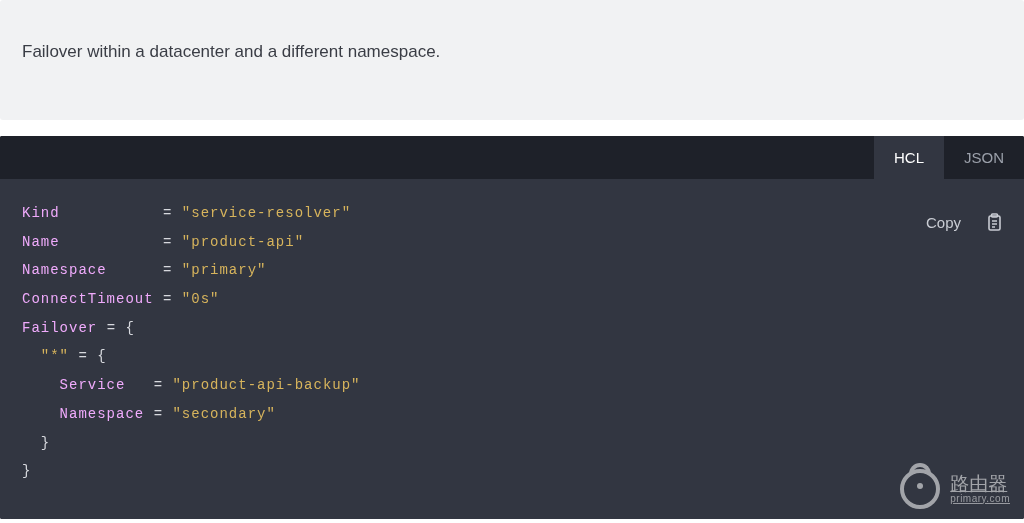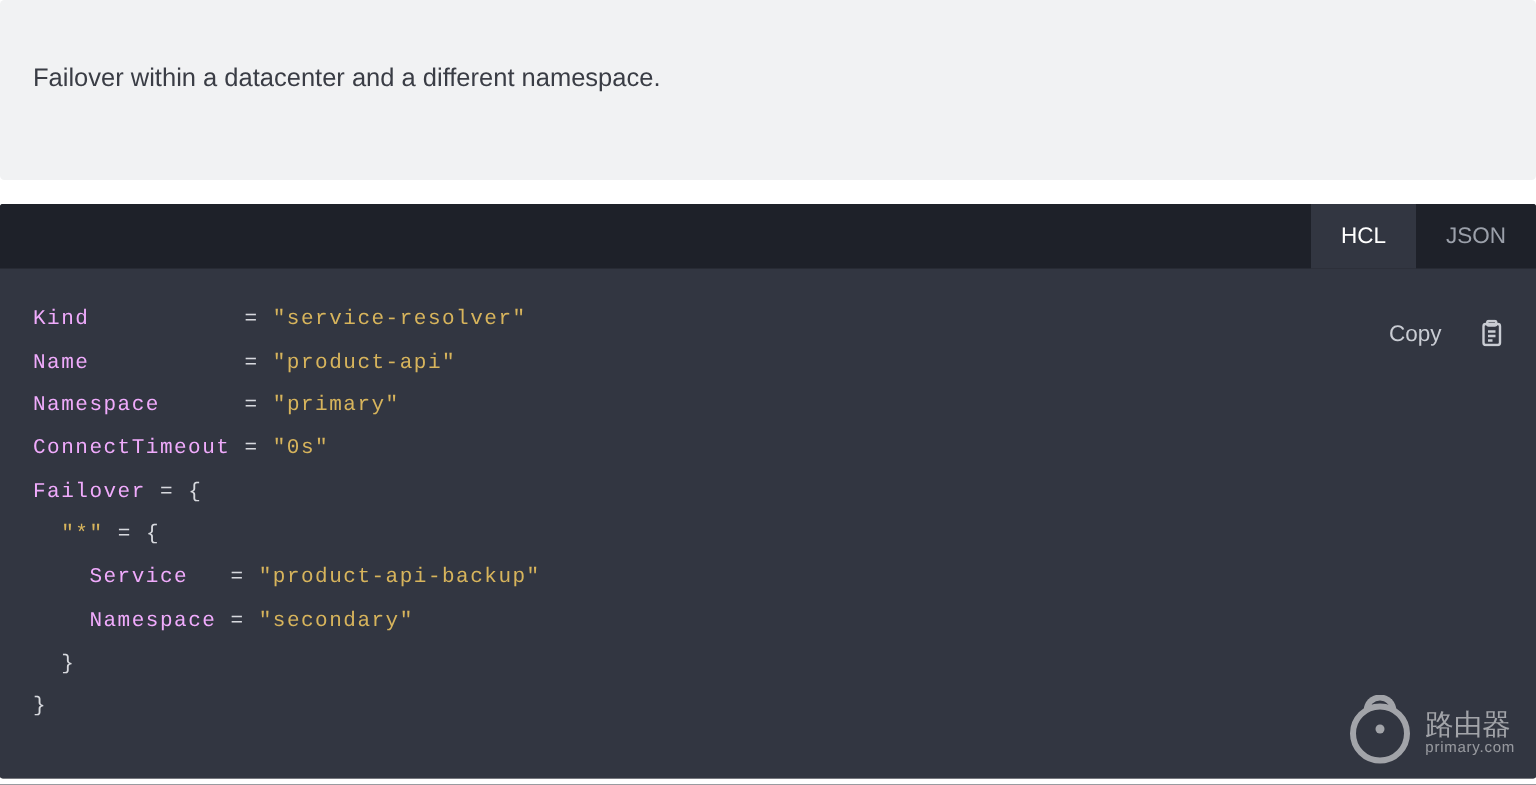--- a/index.html
+++ b/index.html
@@ -132,21 +132,21 @@
     transform: translateX(-50%);
   }
   .wm-icon .dot {
     position: absolute;
     width: 6px; height: 6px;
     background: #ffffff;
     border-radius: 50%;
     top: 14px; left: 50%;
     transform: translateX(-50%);
   }
-  .wm-text { color: #ffffff; line-height: 1.05; }
+  .wm-text { color: #ffffff; line-height: 1.05; text-decoration: underline; }
   .wm-text .zh { font-size: 19px; font-weight: 500; }
   .wm-text .en { font-size: 10px; letter-spacing: 0.5px; opacity: 0.9; }
 </style>
 </head>
 <body>
 
 <div class="alert-box">
   <div class="alert-inner">
     <span class="alert-text">Failover within a datacenter and a different namespace.</span>
   </div>

